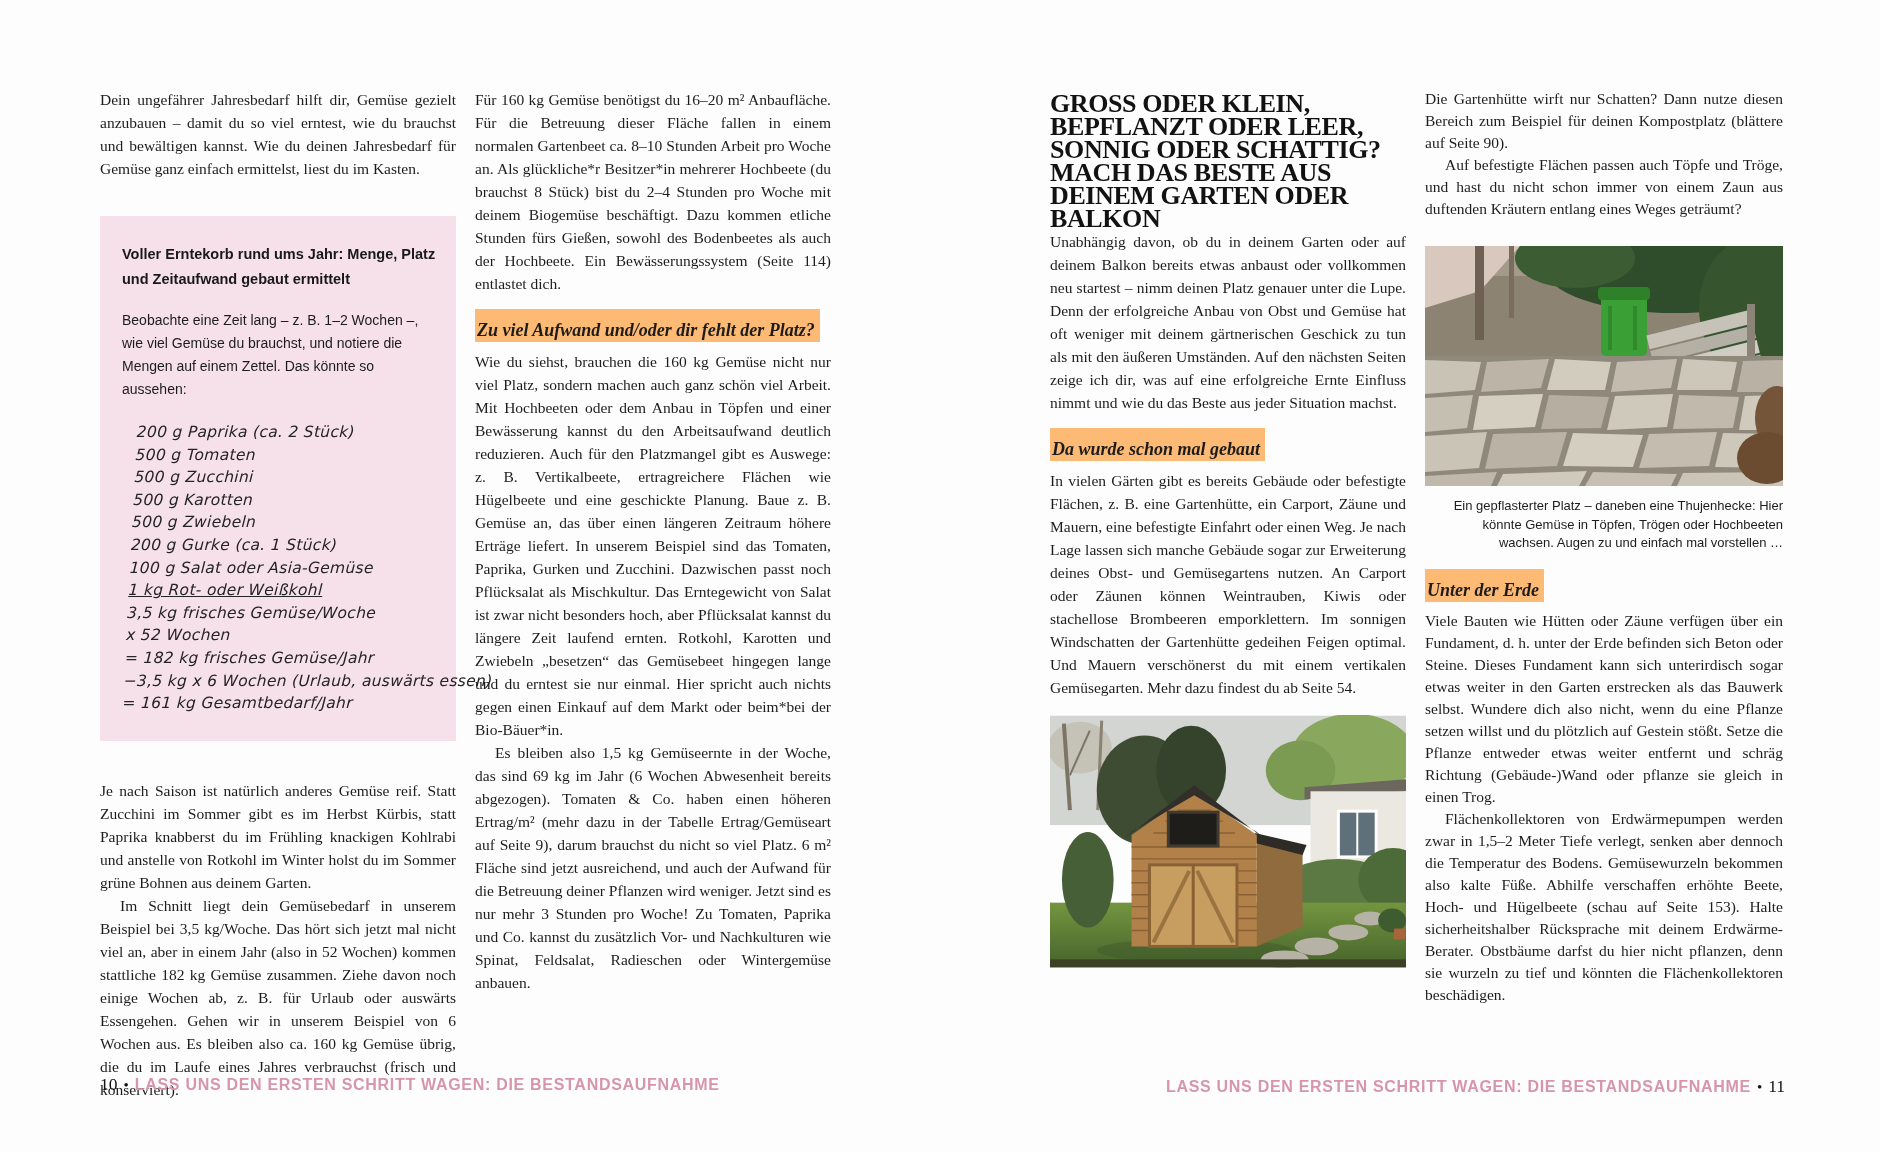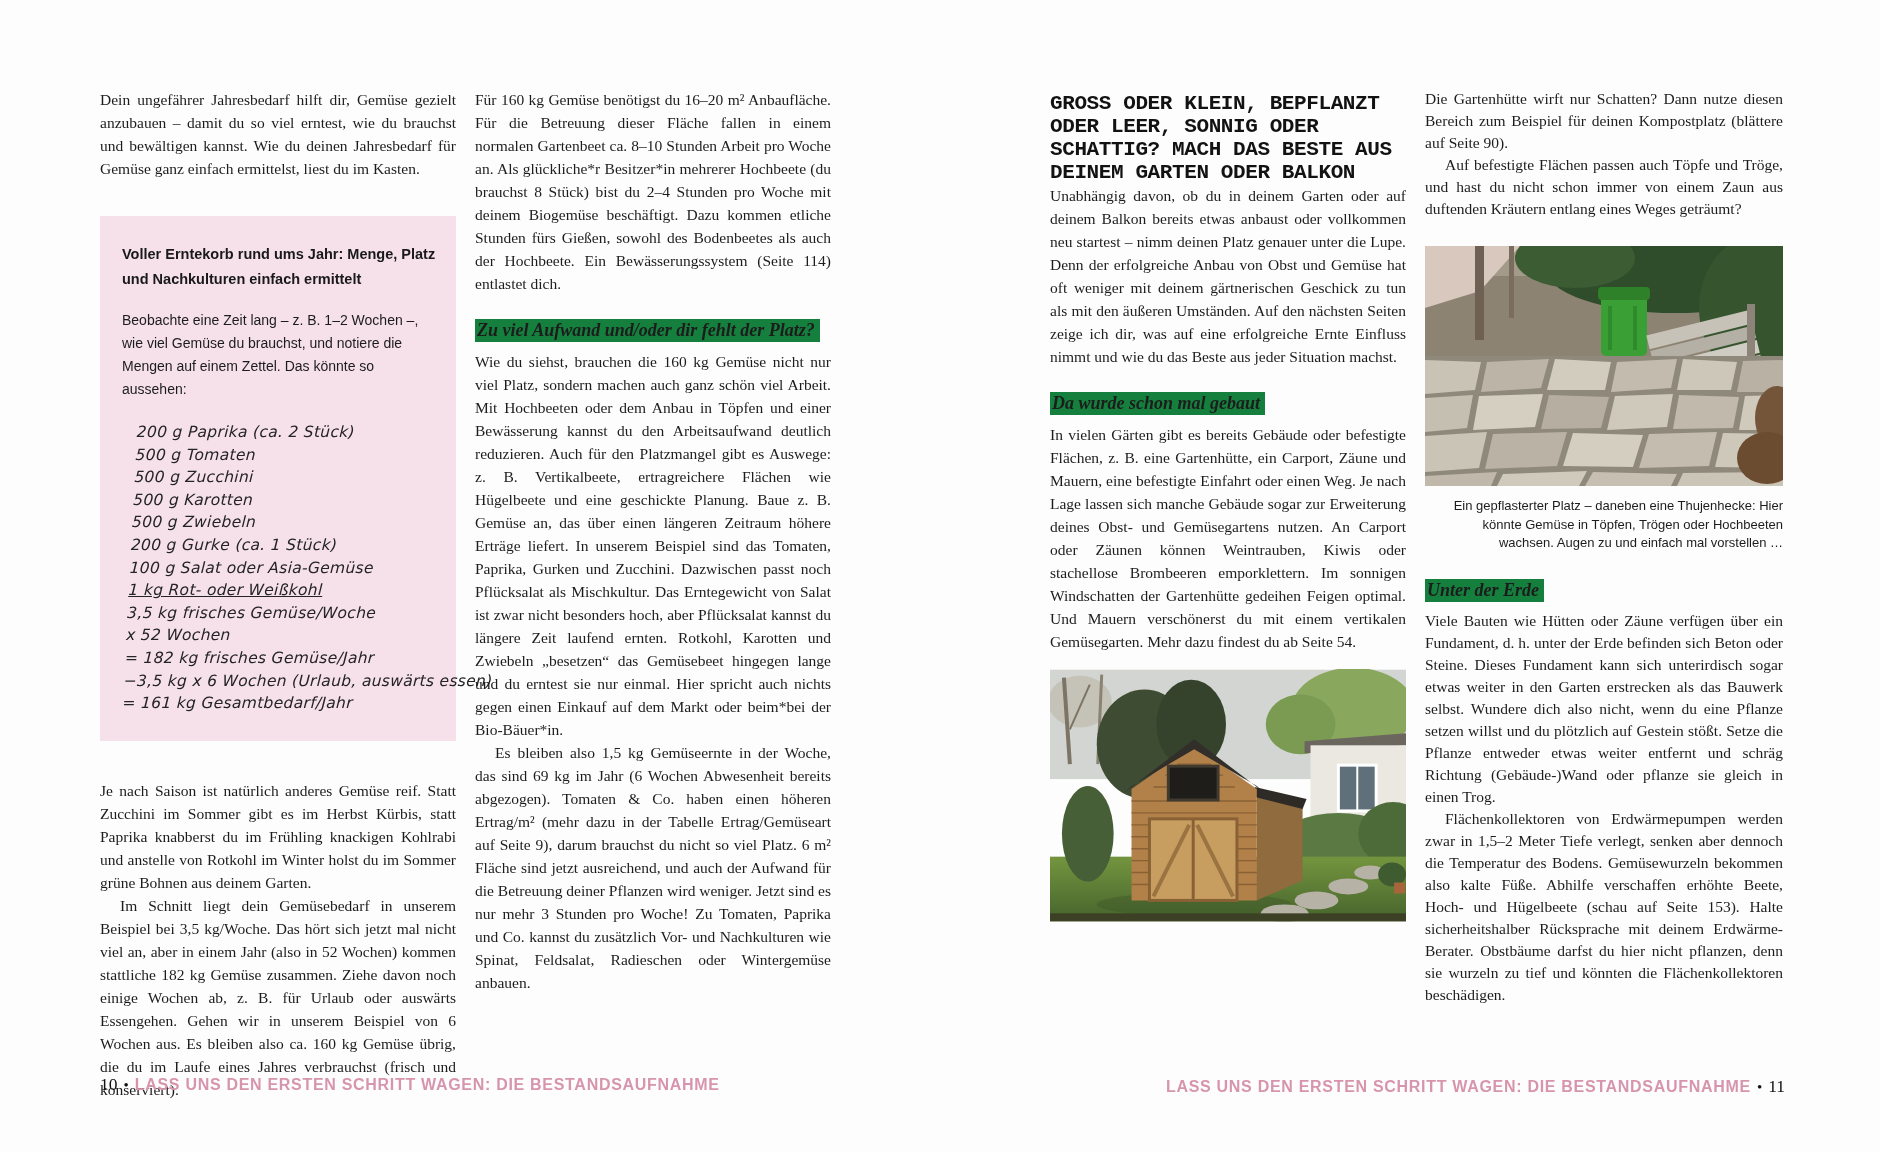--- a/index.html
+++ b/index.html
@@ -17,23 +17,23 @@
 
   
   .box{background:#f6e1ea;padding:26px 20px 26px 22px;margin-top:36px;}
   .box-title{font-family:"Liberation Sans",sans-serif;font-weight:700;font-size:14.5px;line-height:25px;color:#191919;}
   .box-intro{font-family:"Liberation Sans",sans-serif;font-size:14px;line-height:23px;margin-top:17px;text-align:left;}
   .hand-list{margin-top:20px;transform:skewX(-3deg);transform-origin:left bottom;}
   .hand-line{font-family:"DejaVu Sans",sans-serif;font-style:italic;font-size:15.5px;line-height:22.6px;letter-spacing:.3px;color:#242424;white-space:nowrap;}
   .hand-line.ul{text-decoration:underline;}
 
   
-  .headline{font-family:Liberation Mono, monospace;font-weight:700;font-size:21px;line-height:23px;letter-spacing:-.4px;color:#121212;margin:0;}
+  .headline{font-family:Liberation Serif, serif;font-weight:700;font-size:26px;line-height:23px;letter-spacing:-.4px;color:#121212;margin:0;}
   .sec-head{margin:22px 0 6px 0;font-family:"Liberation Serif",serif;font-style:italic;font-weight:700;font-size:18px;line-height:27px;}
-  .hl{background:#15803d;padding:1px 5px 2px 2px;-webkit-box-decoration-break:clone;box-decoration-break:clone;}
+  .hl{background:#fdba74;padding:11px 5px 2px 2px;-webkit-box-decoration-break:clone;box-decoration-break:clone;}
 
   
   .photo{display:block;width:100%;}
   .caption{font-family:"Liberation Sans",sans-serif;font-size:13px;line-height:18.5px;color:#1c1c1c;text-align:right;margin-top:11px;}
 
   
   .footer{position:absolute;white-space:nowrap;}
   .footer-left{left:100px;top:1074px;}
   .footer-right{right:95px;top:1076px;text-align:right;}
   .pgnum{font-family:"Liberation Serif",serif;font-size:17.5px;color:#111;}
@@ -42,21 +42,21 @@
 </style>
 </head>
 <body>
 
 <div class="spread">
 
   <div class="col" style="left:100px;top:88px;">
     <p>Dein ungefährer Jahresbedarf hilft dir, Gemüse gezielt anzubauen – damit du so viel erntest, wie du brauchst und bewältigen kannst. Wie du deinen Jahresbedarf für Gemüse ganz einfach ermittelst, liest du im Kasten.</p>
 
     <div class="box">
-      <div class="box-title">Voller Erntekorb rund ums Jahr: Menge, Platz und Nachkulturen einfach ermittelt</div>
+      <div class="box-title">Voller Erntekorb rund ums Jahr: Menge, Platz und Zeitaufwand gebaut ermittelt</div>
       <div class="box-intro">Beobachte eine Zeit lang – z. B. 1–2 Wochen –, wie viel Gemüse du brauchst, und notiere die Mengen auf einem Zettel. Das könnte so aussehen:</div>
       <div class="hand-list">
         <div class="hand-line">200 g Paprika (ca. 2 Stück)</div>
         <div class="hand-line">500 g Tomaten</div>
         <div class="hand-line">500 g Zucchini</div>
         <div class="hand-line">500 g Karotten</div>
         <div class="hand-line">500 g Zwiebeln</div>
         <div class="hand-line">200 g Gurke (ca. 1 Stück)</div>
         <div class="hand-line">100 g Salat oder Asia-Gemüse</div>
         <div class="hand-line ul">1 kg Rot- oder Weißkohl</div>

